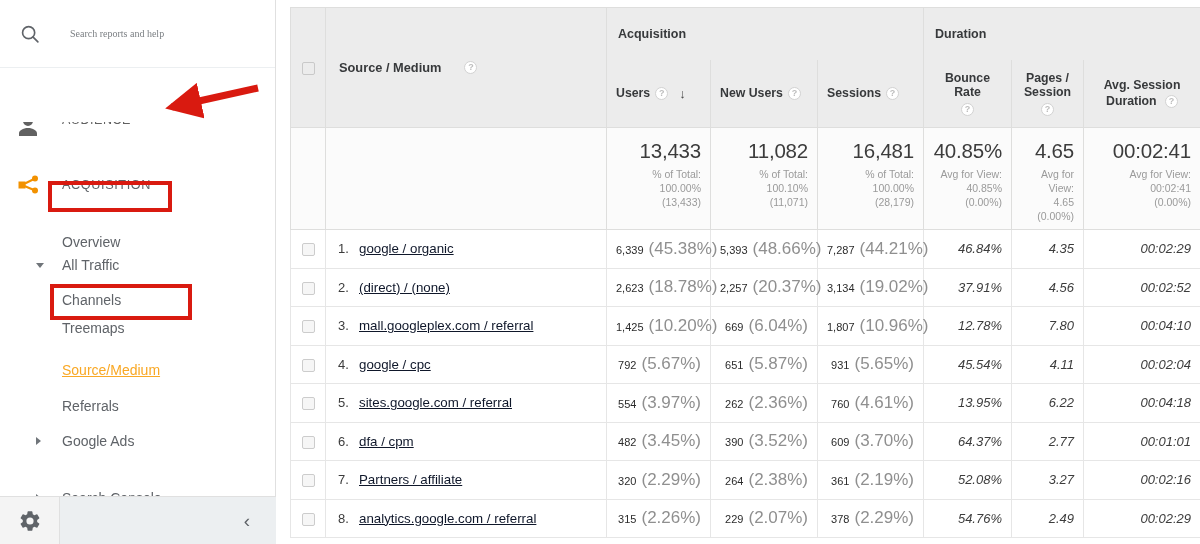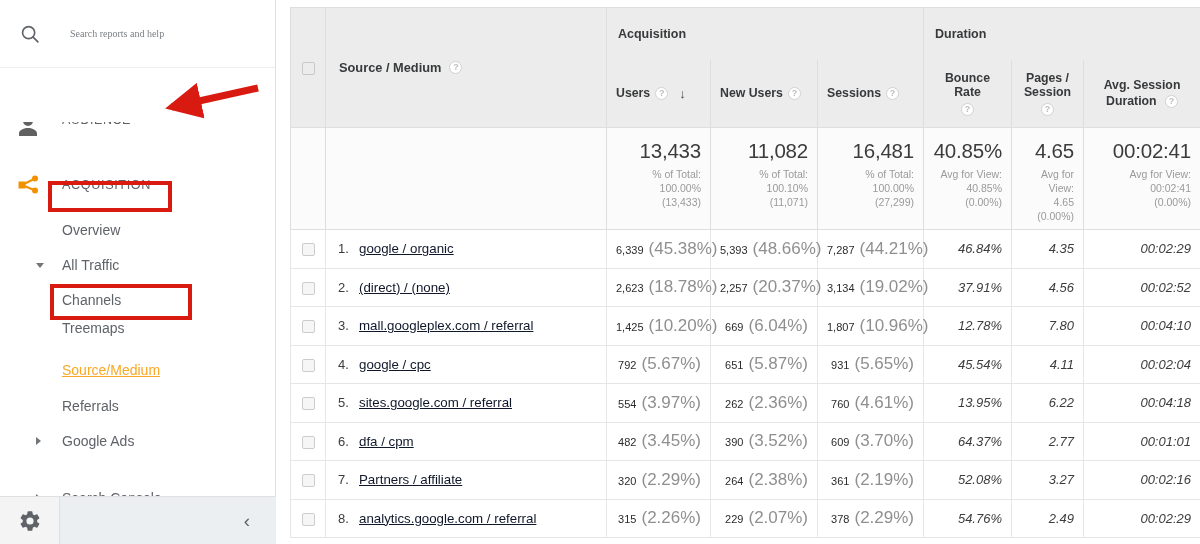--- a/index.html
+++ b/index.html
@@ -97,21 +97,21 @@
     font-size: 12.5px; font-weight: 700; color: #37393b; text-align: left;
   }
   .hdr-row th {
     background: #ececec; border: 1px solid #dededd; border-top: 0;
     height: 68px; vertical-align: middle; padding: 0 9px;
     font-size: 12.3px; font-weight: 700; color: #37393b; text-align: left;
   }
   th.col-chk { width: 35px; padding: 0 !important; text-align: center !important; }
   th.col-dim { width: 281px; text-align: left !important; padding-left: 13px !important; }
 
-  .dim-head { display: flex; align-items: center; gap: 8px; font-size: 12.8px; }
+  .dim-head { display: flex; align-items: center; gap: 23px; font-size: 12.8px; }
 
   .q {
     display: inline-flex; align-items: center; justify-content: center;
     width: 13px; height: 13px; border-radius: 50%; background: #fff;
     border: 1px solid #d2d2d2; color: #bdbdbd; font-size: 9px; font-weight: 700;
     line-height: 1; vertical-align: middle;
   }
   .hdr-inline { display: inline-flex; align-items: center; gap: 5px; justify-content: flex-end; }
   .sort-arrow { color: #444; font-size: 13px; margin-left: 6px; }
 
@@ -175,21 +175,21 @@
             <line x1="6" y1="12" x2="18" y2="6" stroke="#f29100" stroke-width="2"></line>
             <line x1="6" y1="12" x2="18" y2="17" stroke="#f29100" stroke-width="2"></line>
             <rect x="2.5" y="8.5" width="7" height="7" fill="#f29100"></rect>
             <circle cx="19" cy="5.5" r="3" fill="#f29100"></circle>
             <circle cx="19" cy="17.5" r="3" fill="#f29100"></circle>
           </svg>
         </span>
         <span class="sec-label">ACQUISITION</span>
       </div>
 
-      <div class="nav-item" style="top:144px;text-decoration:underline;">
+      <div class="nav-item" style="top:156px;text-decoration:underline;">
         <span class="label">Overview</span>
       </div>
 
       <div class="nav-item" style="top:179px;">
         <span class="caret down" style="top:16px;"></span>
         <span class="label">All Traffic</span>
       </div>
 
       <div class="nav-item" style="top:214px;">
         <span class="label">Channels</span>
@@ -324,21 +324,21 @@
               <div>% of Total:</div>
               <div>100.10%</div>
               <div>(11,071)</div>
             </div>
           </td>
           <td>
             <div class="tot-big">16,481</div>
             <div class="tot-sub">
               <div>% of Total:</div>
               <div>100.00%</div>
-              <div>(27,299)</div>
+              <div>(28,179)</div>
             </div>
           </td>
           <td>
             <div class="tot-big">40.85%</div>
             <div class="tot-sub">
               <div>Avg for View:</div>
               <div>40.85%</div>
               <div>(0.00%)</div>
             </div>
           </td>

